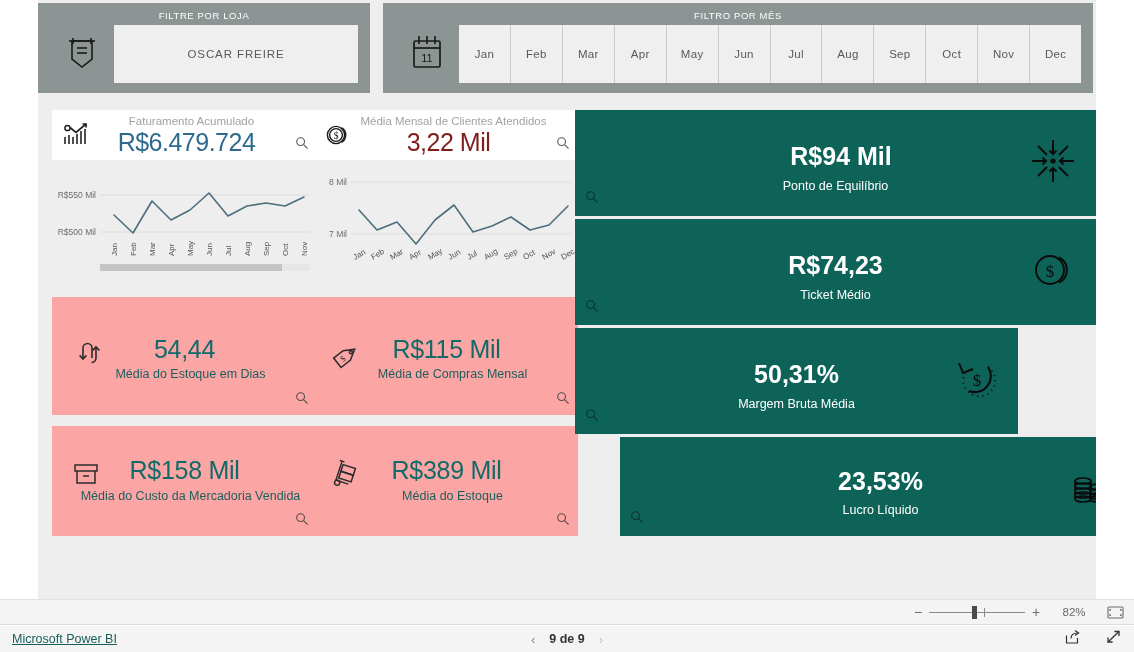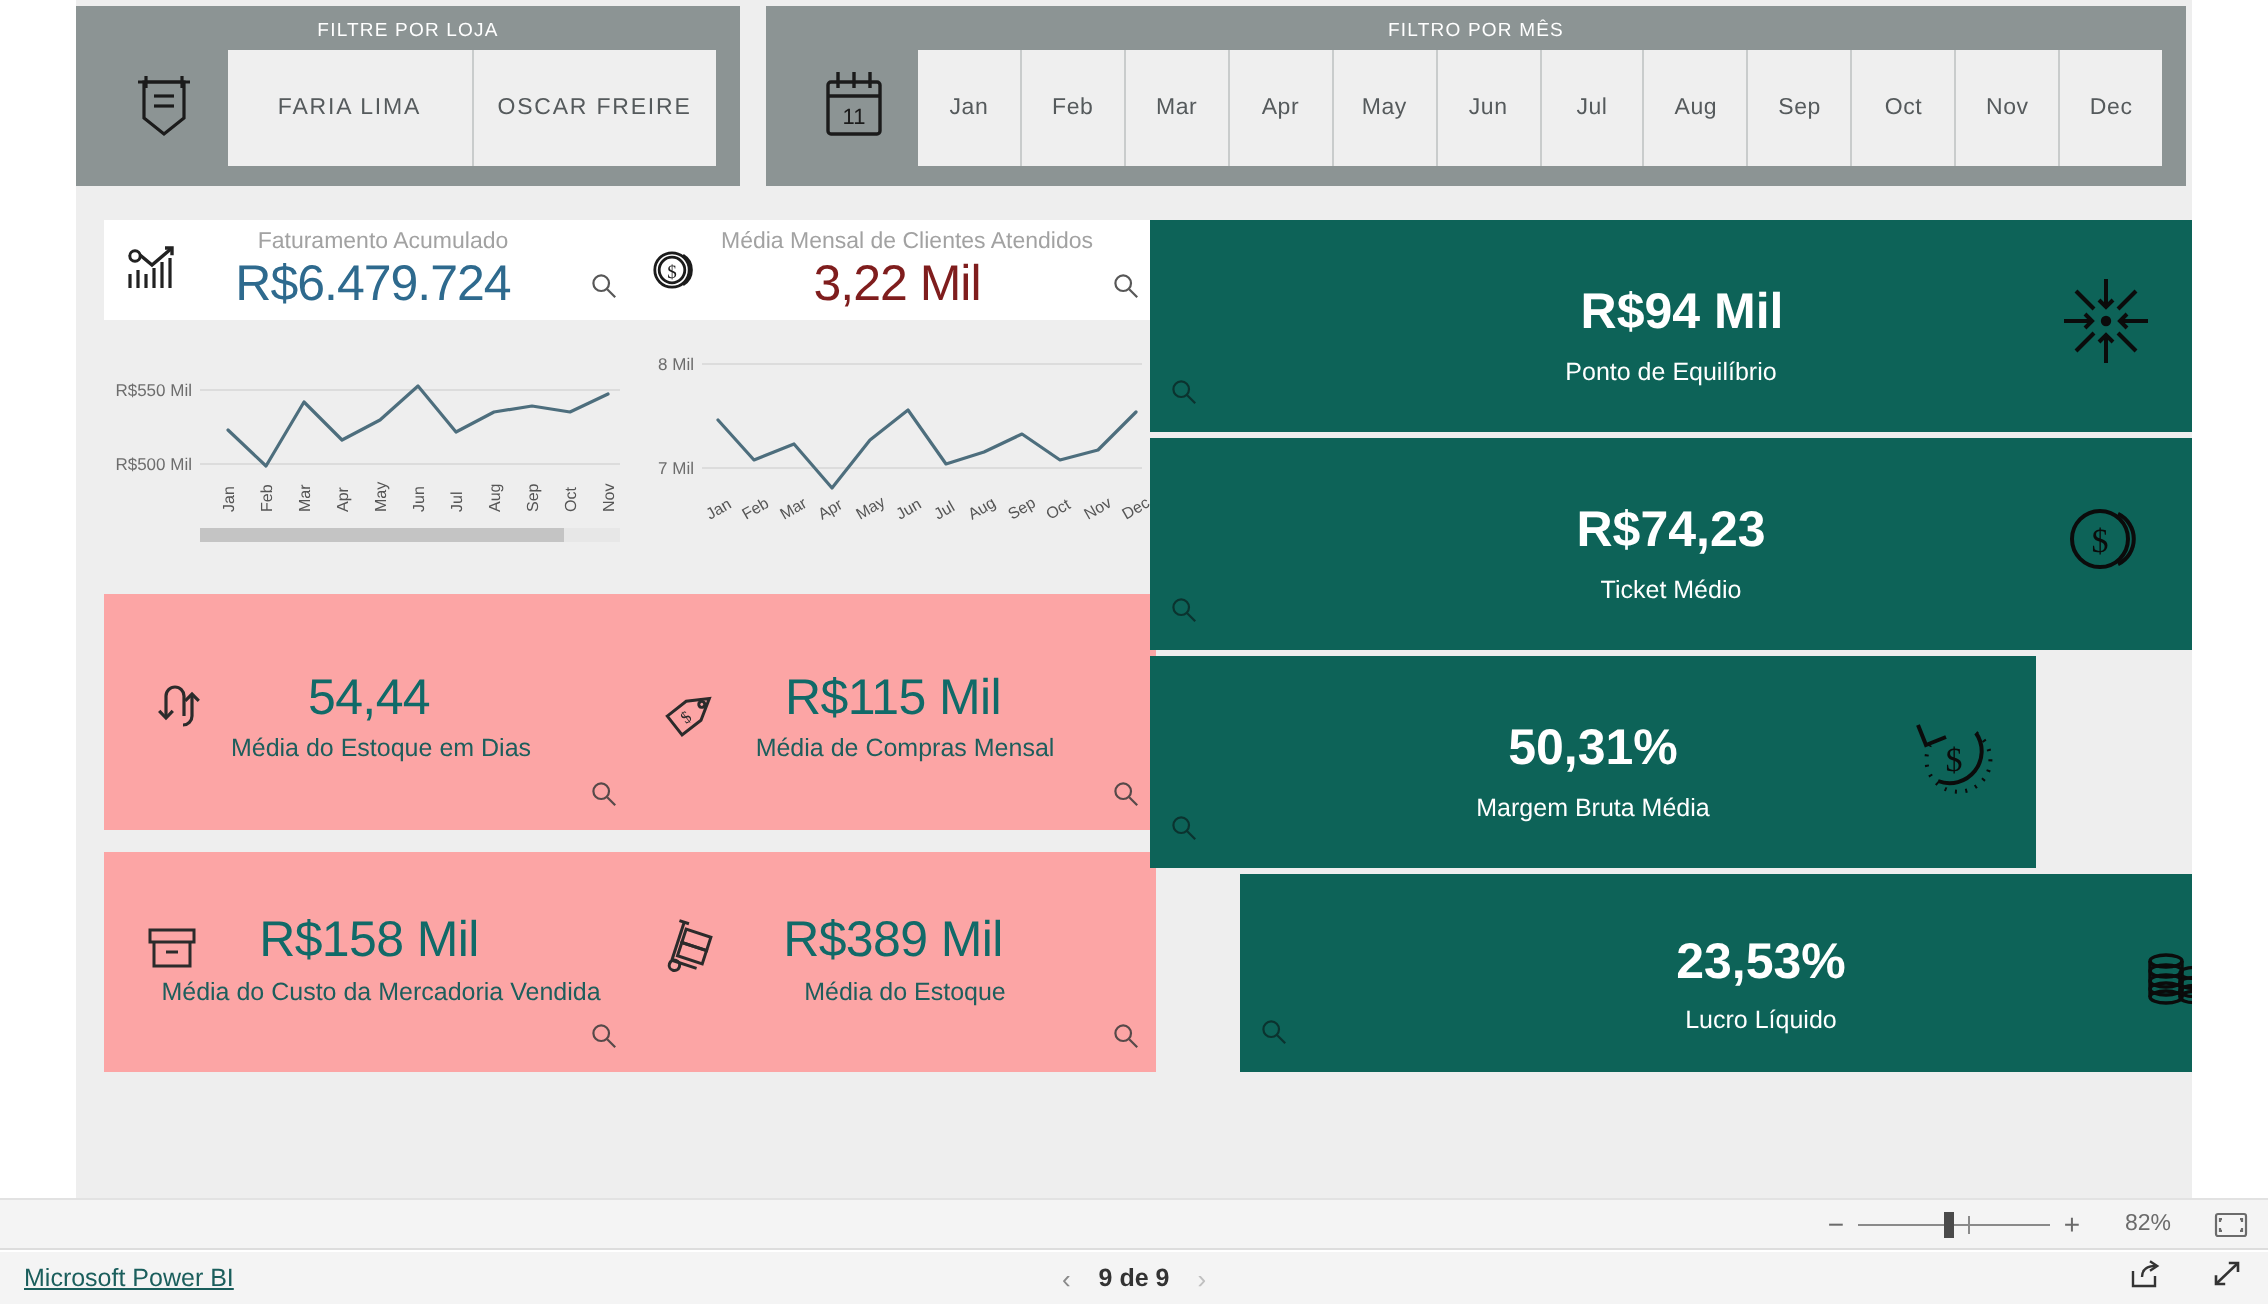--- a/index.html
+++ b/index.html
@@ -147,21 +147,20 @@
           <svg width="36" height="42" viewBox="0 0 36 42" fill="none" stroke="#1b1b1b" stroke-width="1.6">
             <path d="M8 8 L8 26 L18 34 L28 26 L28 8 Z"></path>
             <line x1="5" y1="8" x2="31" y2="8"></line>
             <line x1="9" y1="5" x2="9" y2="11"></line>
             <line x1="27" y1="5" x2="27" y2="11"></line>
             <line x1="13" y1="15" x2="23" y2="15"></line>
             <line x1="13" y1="20" x2="23" y2="20"></line>
           </svg>
         </div>
         <div class="chips">
-          <div class="chip">FARIA LIMA</div>
           <div class="chip">OSCAR FREIRE</div>
         </div>
       </div>
     </div>
 
     <div class="filter-bar" id="month-filter">
       <div class="filter-title">FILTRO POR MÊS</div>
       <div class="filter-body">
         <div class="filter-ico">
           <svg width="40" height="44" viewBox="0 0 40 44" fill="none" stroke="#1b1b1b" stroke-width="1.7">

